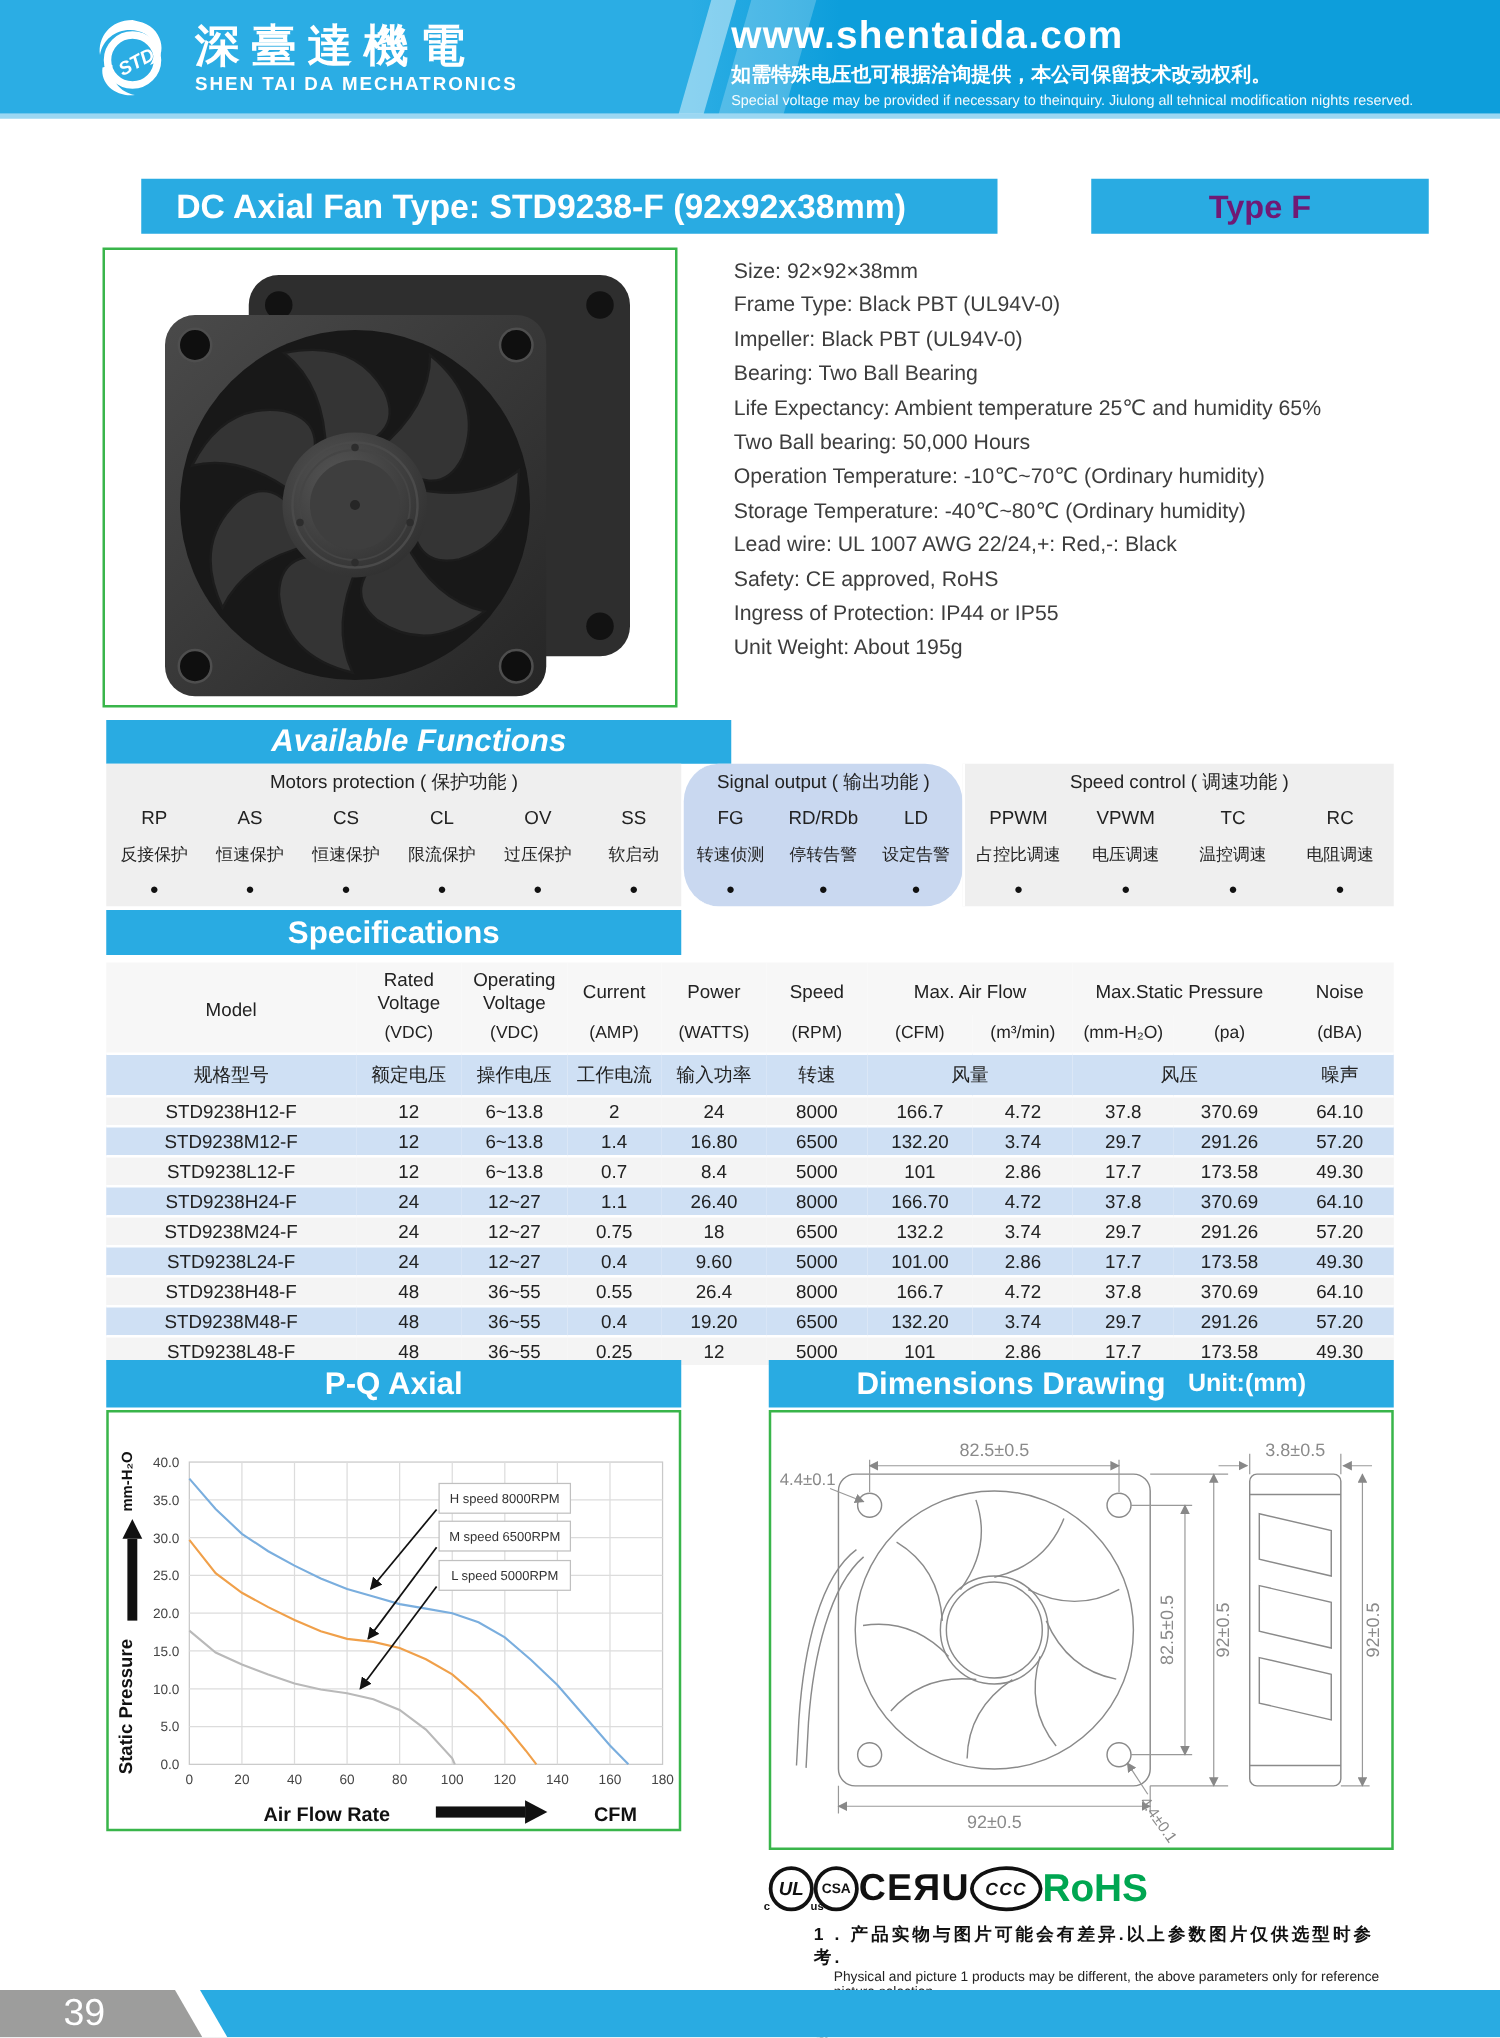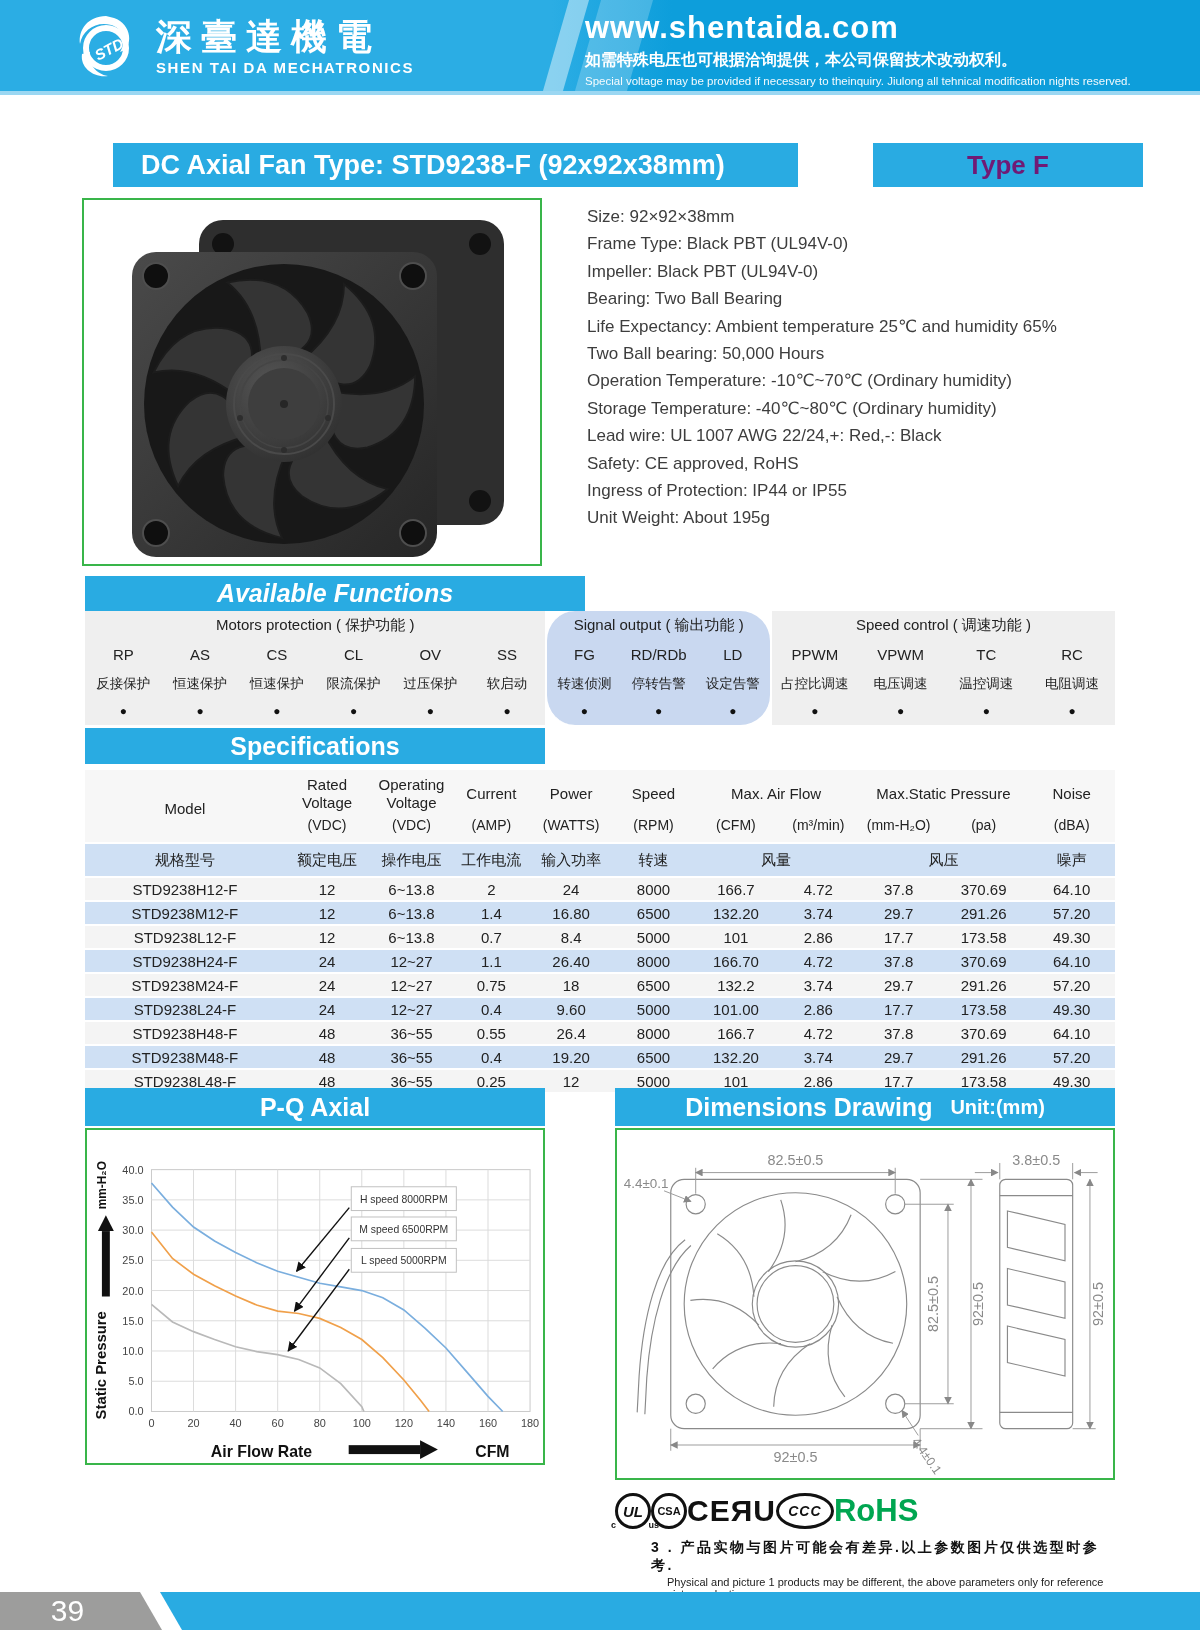--- a/index.html
+++ b/index.html
@@ -595,21 +595,21 @@
           <span class="cert-sub cr">us</span>
         </div>
         <div class="cert-csa">CSA</div>
         <div class="cert-text">CE</div>
         <div class="cert-text">ЯU</div>
         <div class="cert-ccc">CCC</div>
         <div class="cert-rohs">RoHS</div>
       </div>
 
       <div class="footnotes">
-        <div class="fn-cn">3 . 产品实物与图片可能会有差异.以上参数图片仅供选型时参考.</div>
+        <div class="fn-cn">1 . 产品实物与图片可能会有差异.以上参数图片仅供选型时参考.</div>
         <div class="fn-en">Physical and picture 1 products may be different, the above parameters only for reference picture selection.</div>
         <div class="fn-cn">2 . 如果你需要的风机型号或参数在目录里没有， 请与我们联系。</div>
 
       </div>
     </div>
   </div>
 
   <div class="bottom-bar">
     <div class="bb-blue"></div>
     <div class="bb-gray">39</div>

